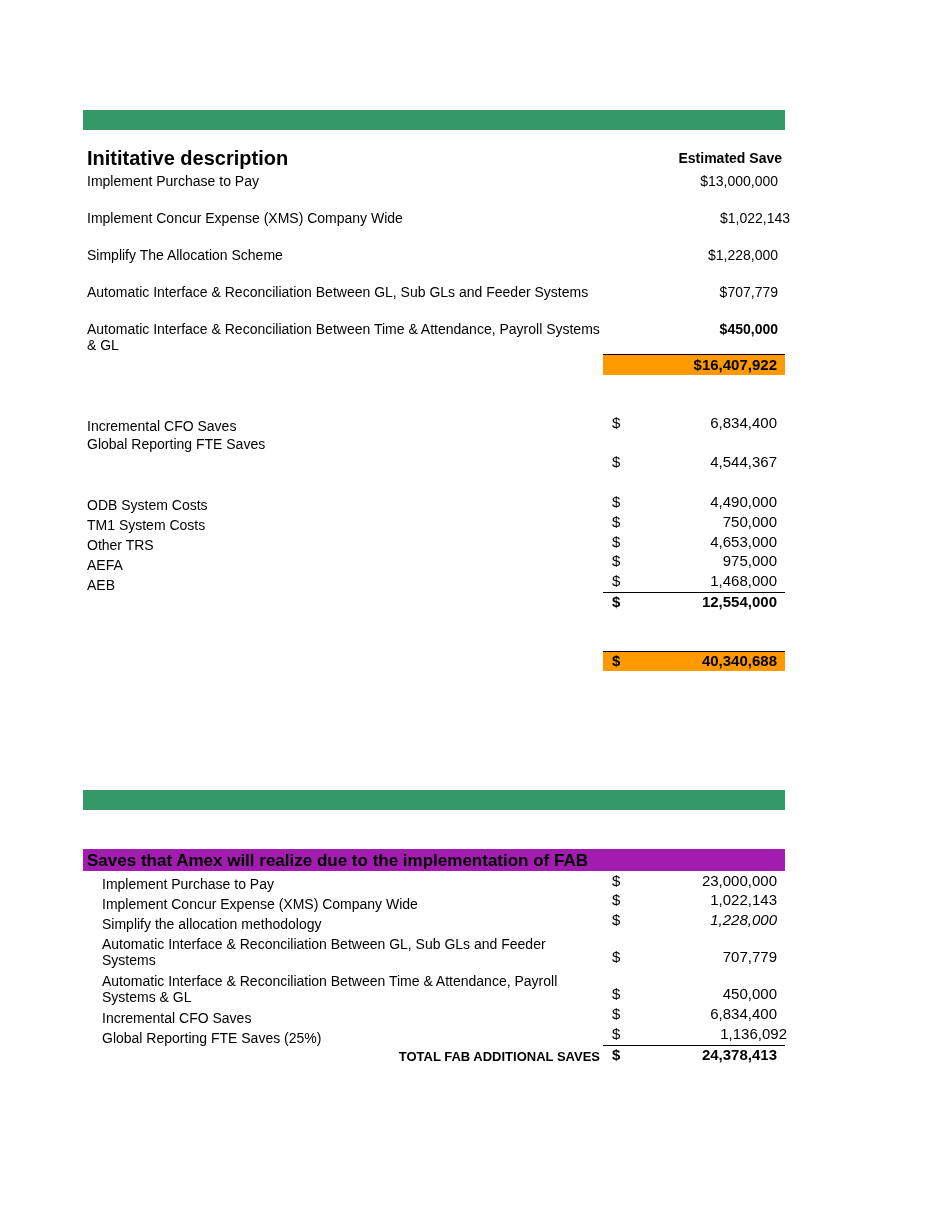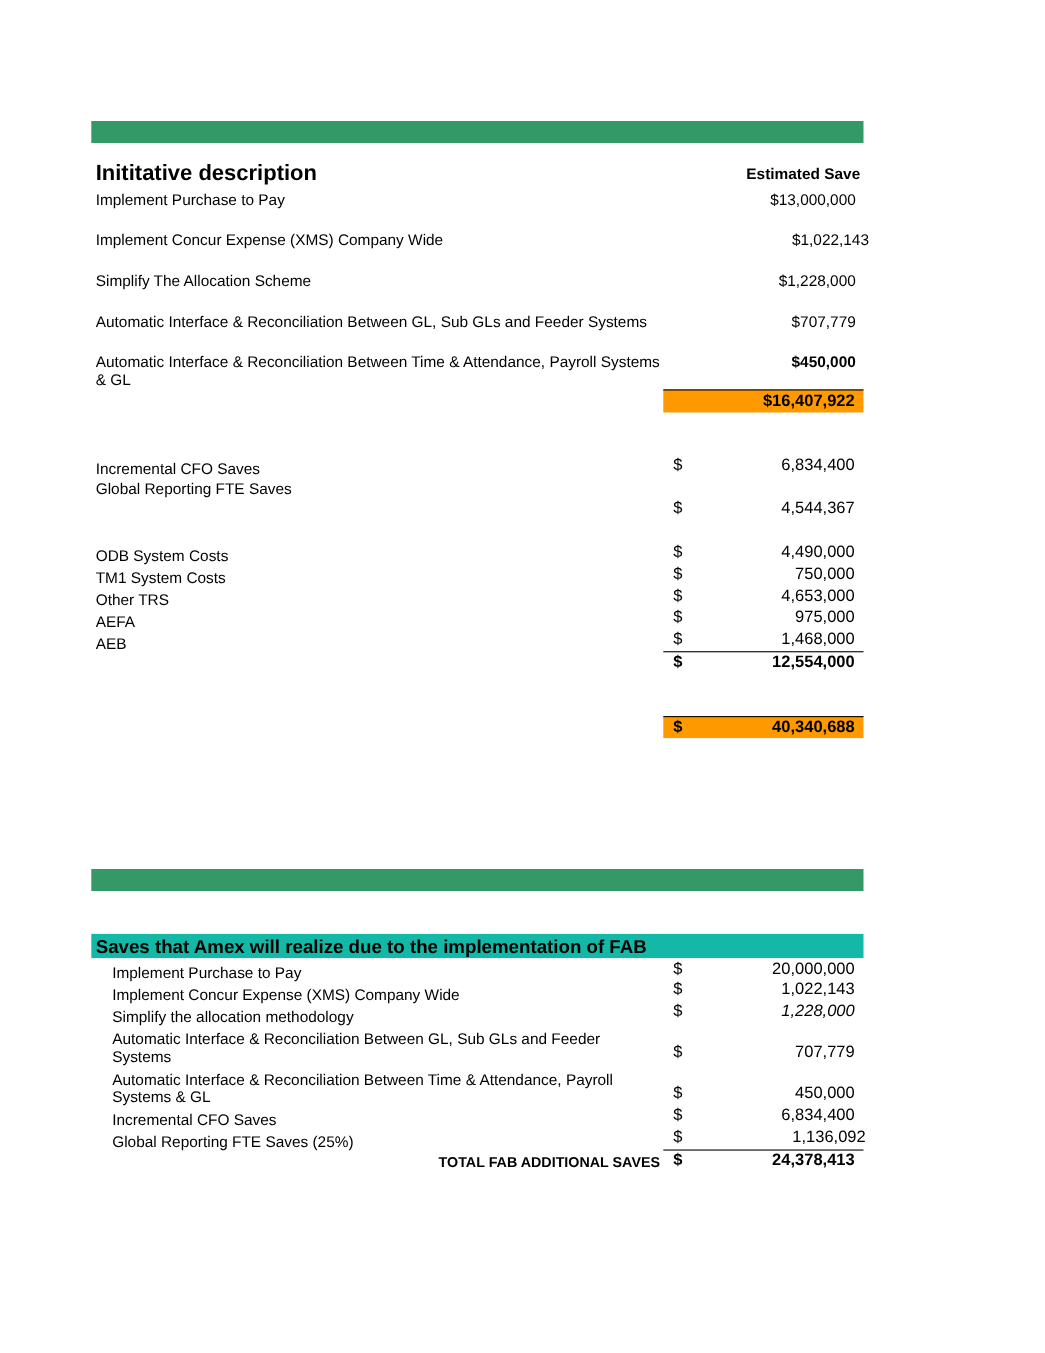--- a/index.html
+++ b/index.html
@@ -76,27 +76,27 @@
   <div class="amt bold" style="left:34px; top:0px;">12,554,000</div>
 </div>
 
 <div class="orange topline" style="left:603px; top:651px; width:182px; height:19px;">
   <div class="cur bold" style="left:9px; top:0px;">$</div>
   <div class="amt bold" style="left:34px; top:0px;">40,340,688</div>
 </div>
 
 <div class="greenbar" style="top:790px;"></div>
 
-<div class="abs" style="left:83px; top:849px; width:702px; height:22px; background:#14b8a6;">
+<div class="abs" style="left:83px; top:849px; width:702px; height:22px; background:#a21caf;">
   <div class="txt bold" style="left:4px; top:2px; font-size:17px; line-height:19px;">Saves that Amex will realize due to the implementation of FAB</div>
 </div>
 
 <div class="txt" style="left:102px; top:876px;">Implement Purchase to Pay</div>
 <div class="cur" style="left:612px; top:872px;">$</div>
-<div class="amt" style="left:637px; top:872px;">20,000,000</div>
+<div class="amt" style="left:637px; top:872px;">23,000,000</div>
 
 <div class="txt" style="left:102px; top:896px;">Implement Concur Expense (XMS) Company Wide</div>
 <div class="cur" style="left:612px; top:891px;">$</div>
 <div class="amt" style="left:637px; top:891px;">1,022,143</div>
 
 <div class="txt" style="left:102px; top:916px;">Simplify the allocation methodology</div>
 <div class="cur" style="left:612px; top:911px;">$</div>
 <div class="amt" style="left:637px; top:911px;font-style:italic;">1,228,000</div>
 
 <div class="txt wrap" style="left:102px; top:936px; width:470px;">Automatic Interface &amp; Reconciliation Between GL, Sub GLs and Feeder Systems</div>

